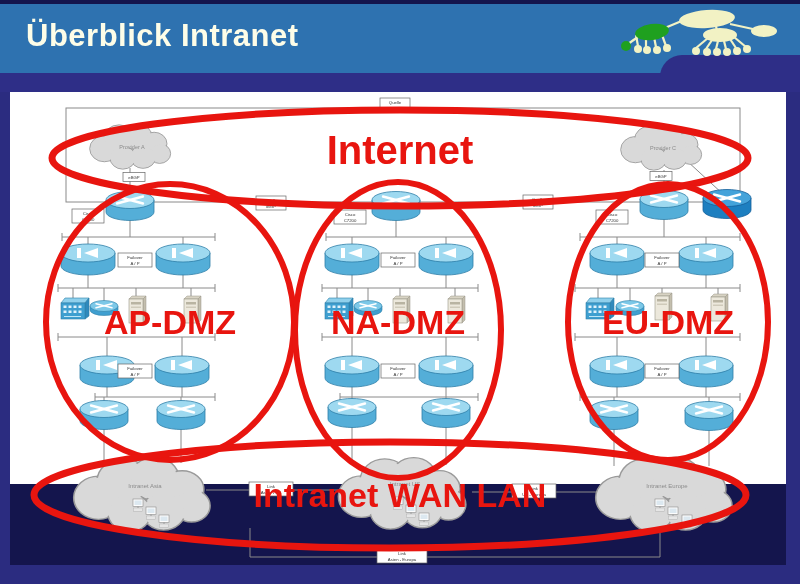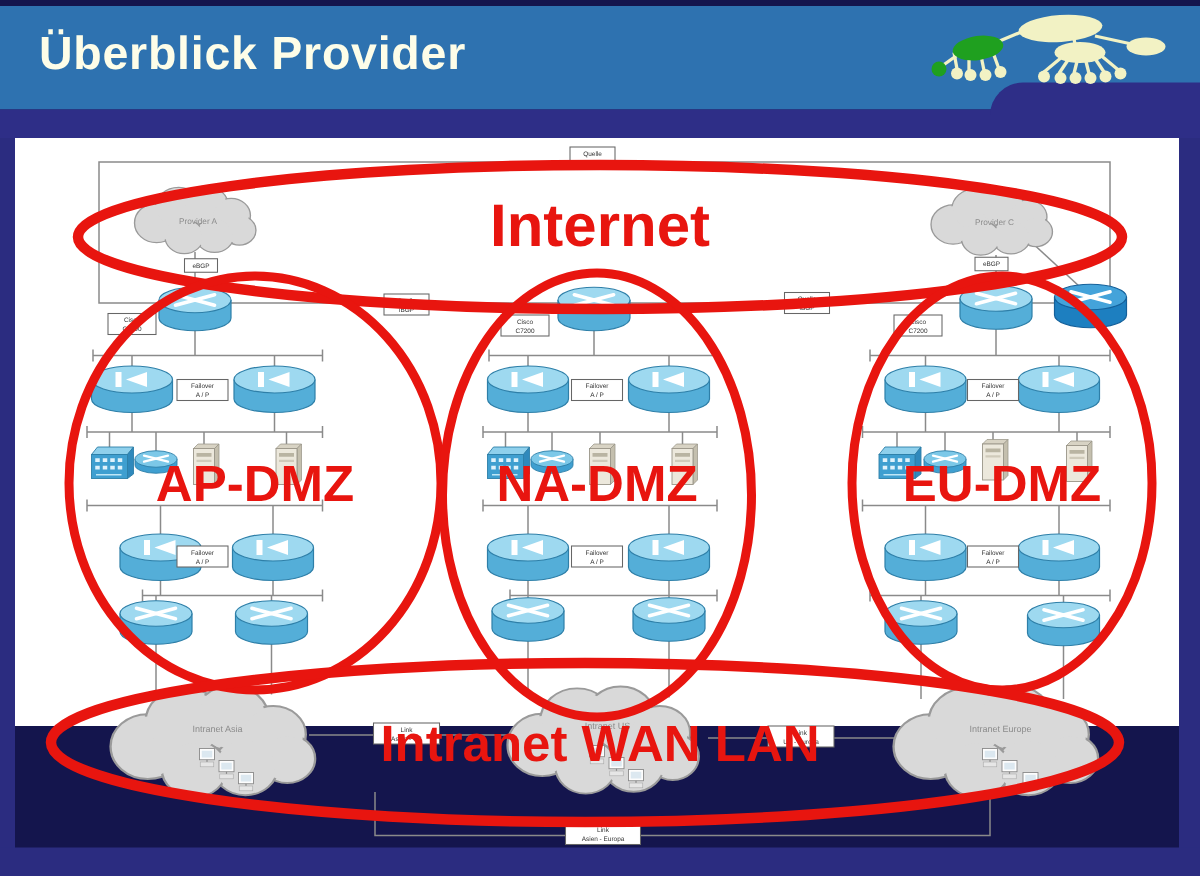--- a/index.html
+++ b/index.html
@@ -24,21 +24,21 @@
   .cloudlbl{fill:#8c8c8c;text-anchor:middle;}
   .redshape{stroke:#e8150f;fill:none;}
   .redtext{fill:#e8150f;font-weight:bold;text-anchor:middle;}
 </style>
 </head>
 <body>
 
 <div class="slide">
   <div class="topline"></div>
   <div class="header">
-    <div class="title">Überblick Provider</div>
+    <div class="title">Überblick Intranet</div>
   </div>
   <div class="band"></div>
   <div class="band-notch"></div>
 
   <svg class="logo" viewBox="0 0 176 56">
     <g stroke="#f2f2c4" stroke-width="2.2" fill="none">
       <line x1="48" y1="26" x2="72" y2="16"></line>
       <line x1="118" y1="20" x2="150" y2="27"></line>
       <line x1="30" y1="30" x2="16" y2="40"></line>
       <line x1="24" y1="31" x2="26" y2="42"></line>

